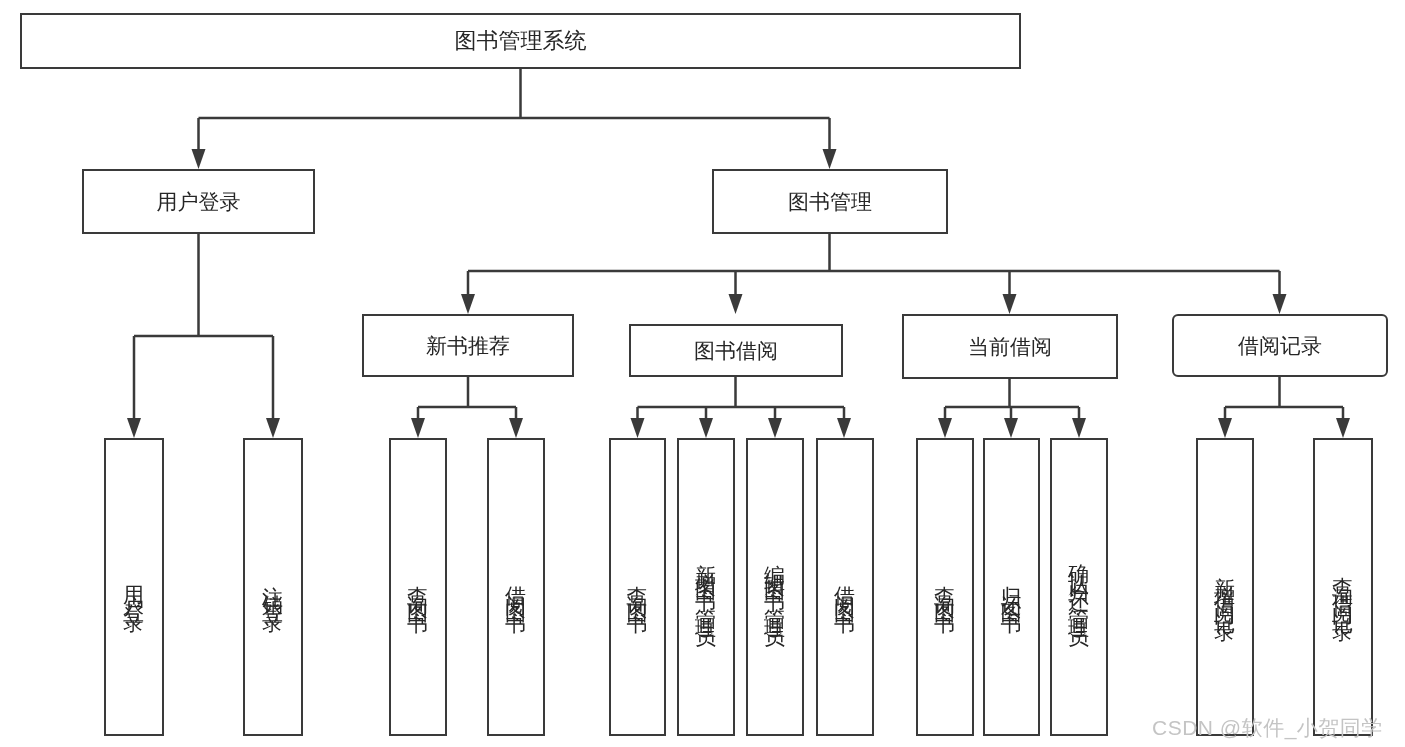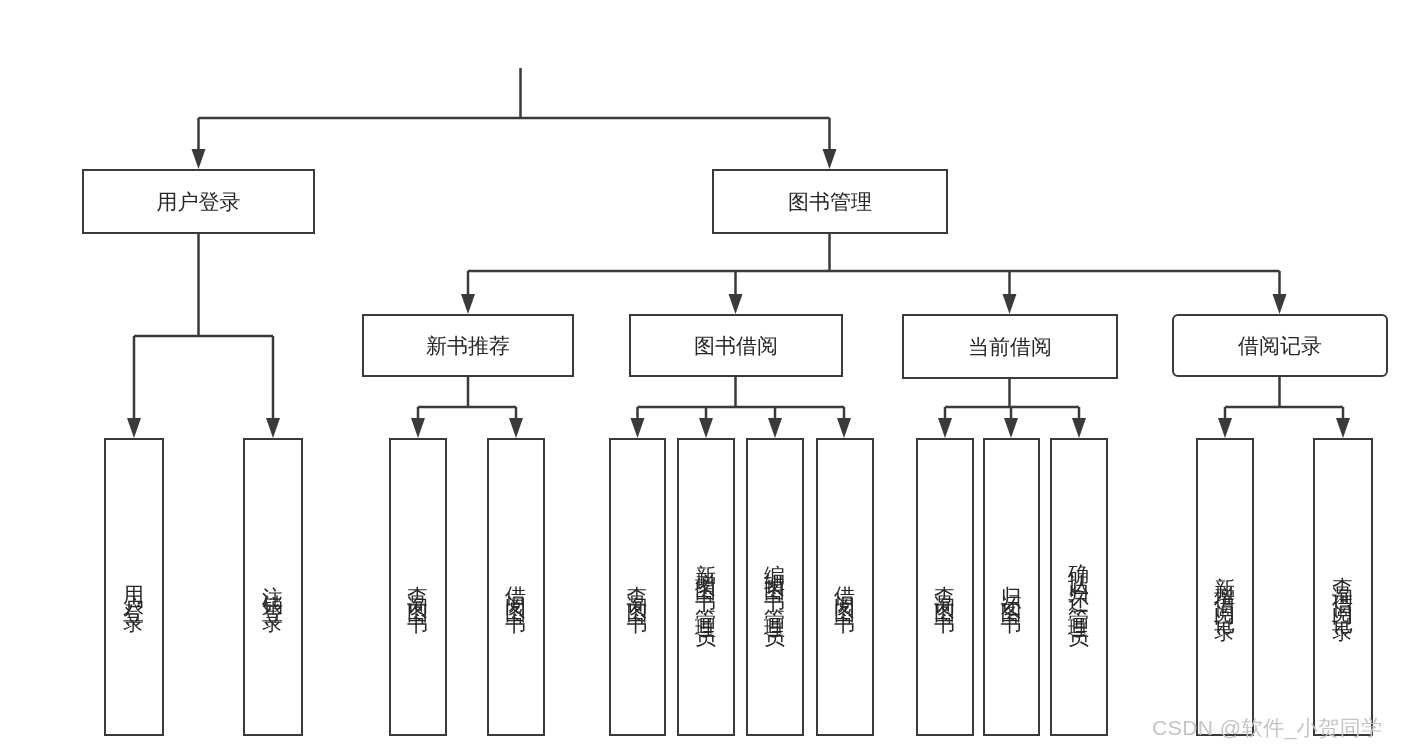--- a/index.html
+++ b/index.html
@@ -55,26 +55,27 @@
       <polygon points="768,418 782,418 775,438"></polygon>
       <polygon points="837,418 851,418 844,438"></polygon>
       <polygon points="938,418 952,418 945,438"></polygon>
       <polygon points="1004,418 1018,418 1011,438"></polygon>
       <polygon points="1072,418 1086,418 1079,438"></polygon>
       <polygon points="1218,418 1232,418 1225,438"></polygon>
       <polygon points="1336,418 1350,418 1343,438"></polygon>
     </g>
   </svg>
 
+  <div class="bx" style="left:20px; top:13px; width:1001px; height:56px; font-size:22px;">图书管理系统</div>
 
   <div class="bx" style="left:82px; top:169px; width:233px; height:65px;">用户登录</div>
   <div class="bx" style="left:362px; top:314px; width:212px; height:63px;">新书推荐</div>
 
   <div class="bx" style="left:712px; top:169px; width:236px; height:65px;">图书管理</div>
-  <div class="bx" style="left:629px; top:314px; width:214px; height:63px;">图书借阅</div>
+  <div class="bx" style="left:629px; top:324px; width:214px; height:53px;">图书借阅</div>
   <div class="bx" style="left:902px; top:314px; width:216px; height:65px;">当前借阅</div>
   <div class="bx" style="left:1172px; top:314px; width:216px; height:63px;border-radius:6px;">借阅记录</div>
 
   <div class="bx vx" style="left:104px; top:438px; width:60px; height:298px;">用户登录</div>
   <div class="bx vx" style="left:243px; top:438px; width:60px; height:298px;">注销登录</div>
 
   <div class="bx vx" style="left:389px; top:438px; width:58px; height:298px;">查询图书</div>
   <div class="bx vx" style="left:487px; top:438px; width:58px; height:298px;">借阅图书</div>
 
   <div class="bx vx" style="left:609px; top:438px; width:57px; height:298px;">查询图书</div>

